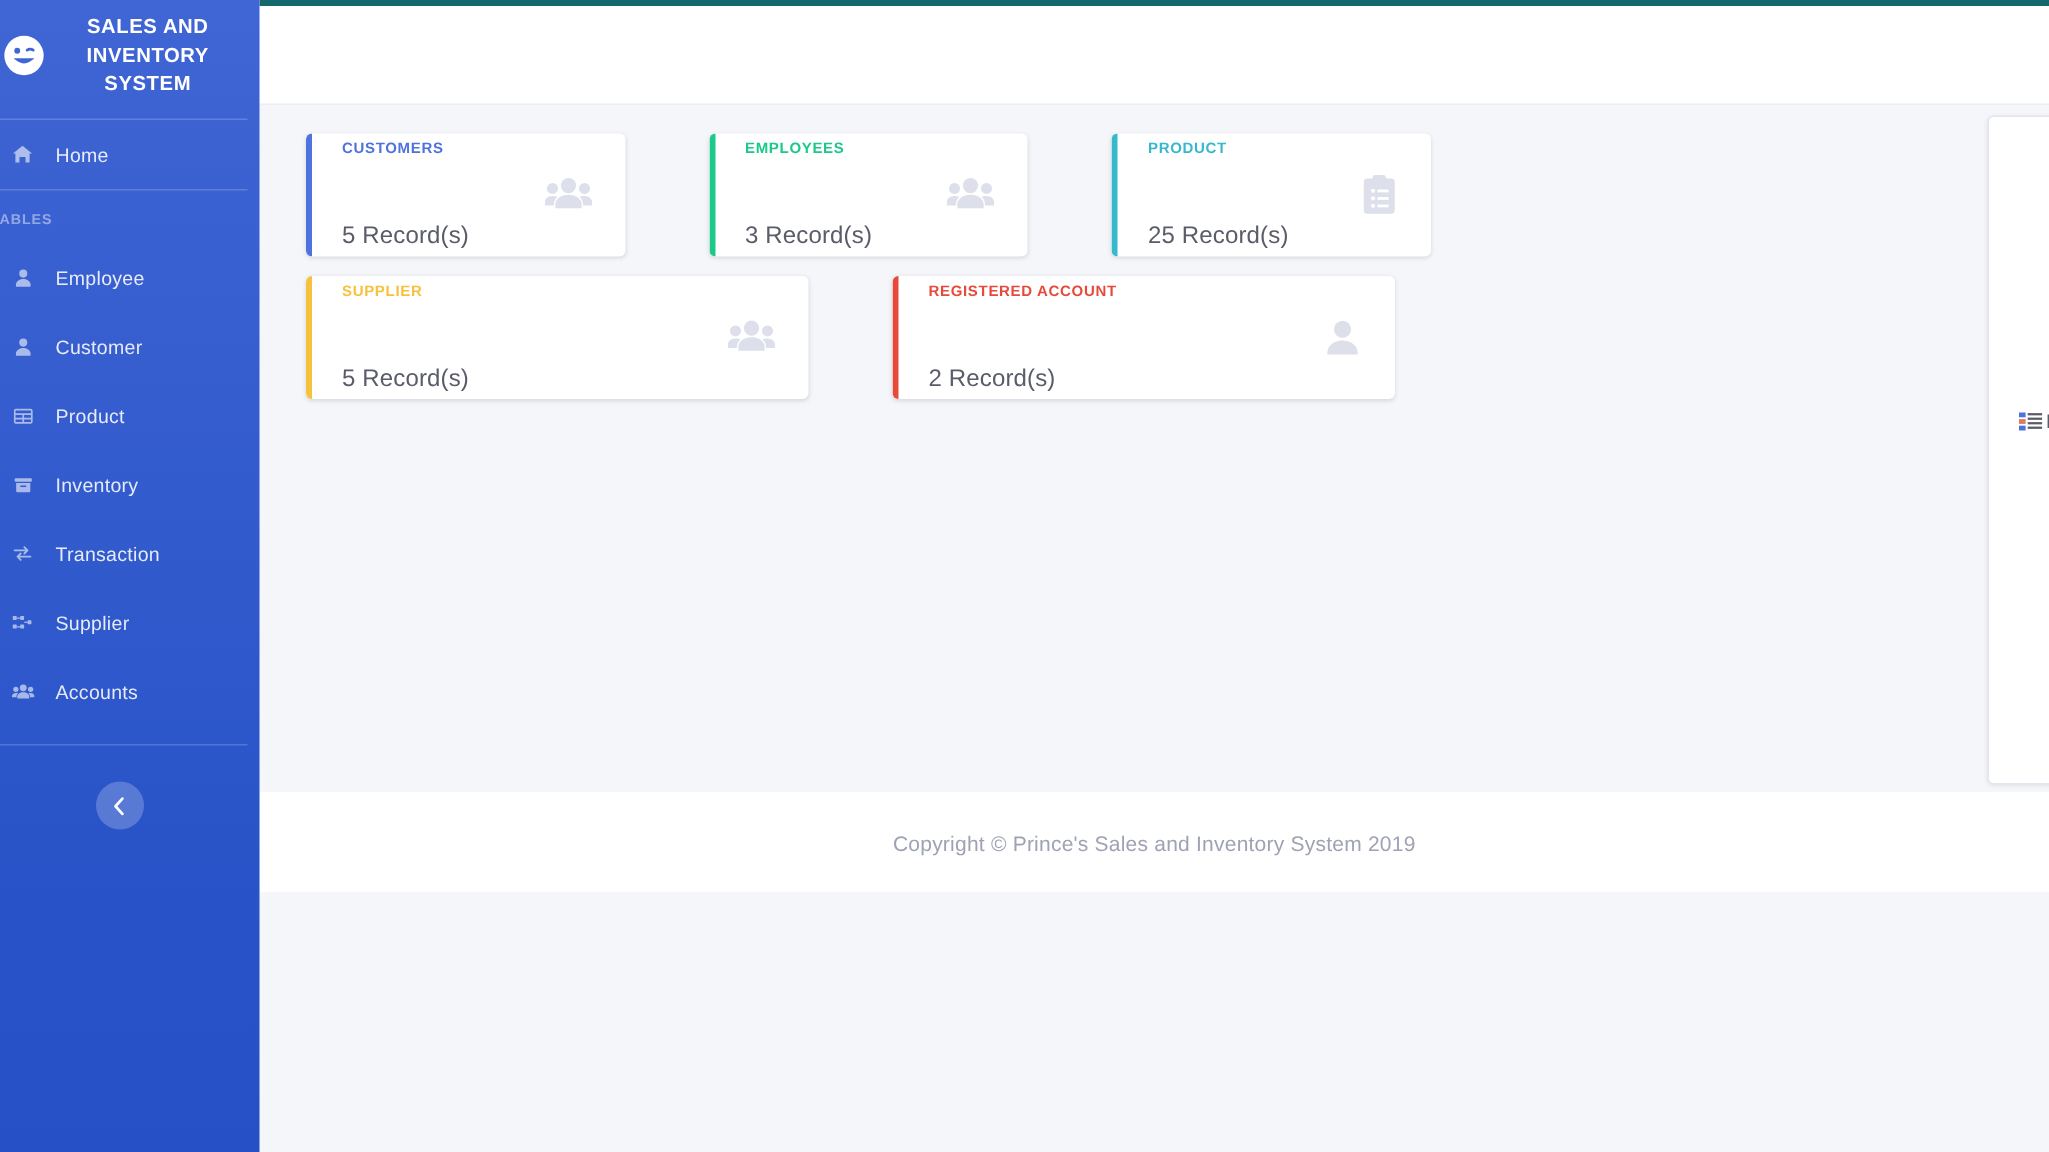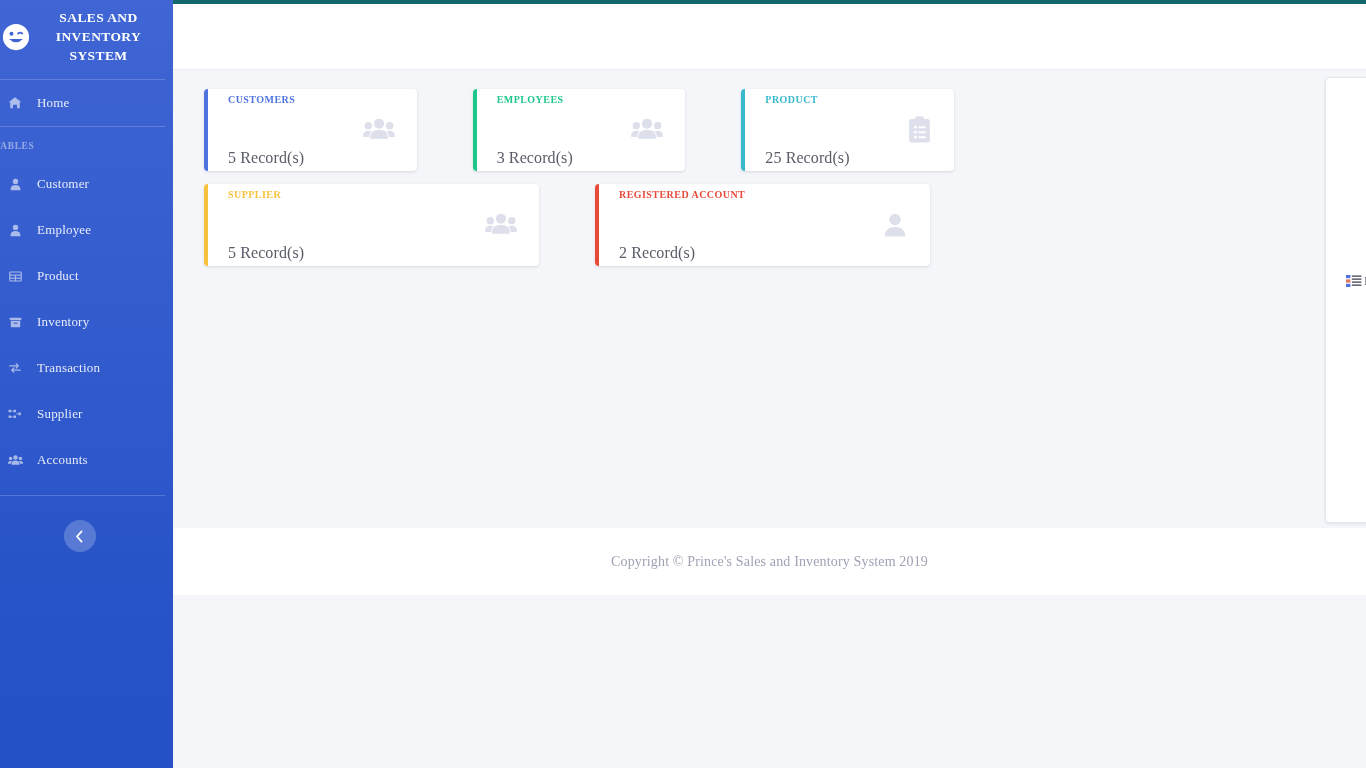--- a/index.html
+++ b/index.html
@@ -9,21 +9,20 @@
     height: 768px;
     overflow: hidden;
     font-family: "Liberation Sans", sans-serif;
     background: #f5f6fa;
   }
 
   #app {
     position: relative;
     width: 1210px;
     height: 768px;
-    font-family: Liberation Serif, serif;
   }
 
   
   .sidebar {
     position: absolute;
     left: 0; top: 0;
     width: 173px;
     height: 768px;
     background: linear-gradient(180deg, #4065d4 0%, #2a55c9 70%, #2550c6 100%);
     overflow: hidden;
@@ -291,31 +290,31 @@
 
     <div class="nav-heading">TABLES</div>
 
     <div class="nav-item">
       <span class="nav-icon">
         <svg width="13" height="13" viewBox="0 0 16 16" fill="#ffffff">
           <circle cx="8" cy="4.2" r="3.3"></circle>
           <path d="M8 8.6c-3.4 0-6 2.1-6 4.6V15h12v-1.8c0-2.5-2.6-4.6-6-4.6z"></path>
         </svg>
       </span>
-      <span class="nav-label">Customer</span>
+      <span class="nav-label">Employee</span>
     </div>
 
     <div class="nav-item">
       <span class="nav-icon">
         <svg width="13" height="13" viewBox="0 0 16 16" fill="#ffffff">
           <circle cx="8" cy="4.2" r="3.3"></circle>
           <path d="M8 8.6c-3.4 0-6 2.1-6 4.6V15h12v-1.8c0-2.5-2.6-4.6-6-4.6z"></path>
         </svg>
       </span>
-      <span class="nav-label">Employee</span>
+      <span class="nav-label">Customer</span>
     </div>
 
     <div class="nav-item">
       <span class="nav-icon">
         <svg width="13" height="13" viewBox="0 0 16 16" fill="none" stroke="#ffffff" stroke-width="1.4">
           <rect x="1" y="2.5" width="14" height="11" rx="1"></rect>
           <line x1="1" y1="6.3" x2="15" y2="6.3"></line>
           <line x1="1" y1="10" x2="15" y2="10"></line>
           <line x1="8" y1="6.3" x2="8" y2="13.5"></line>
         </svg>

